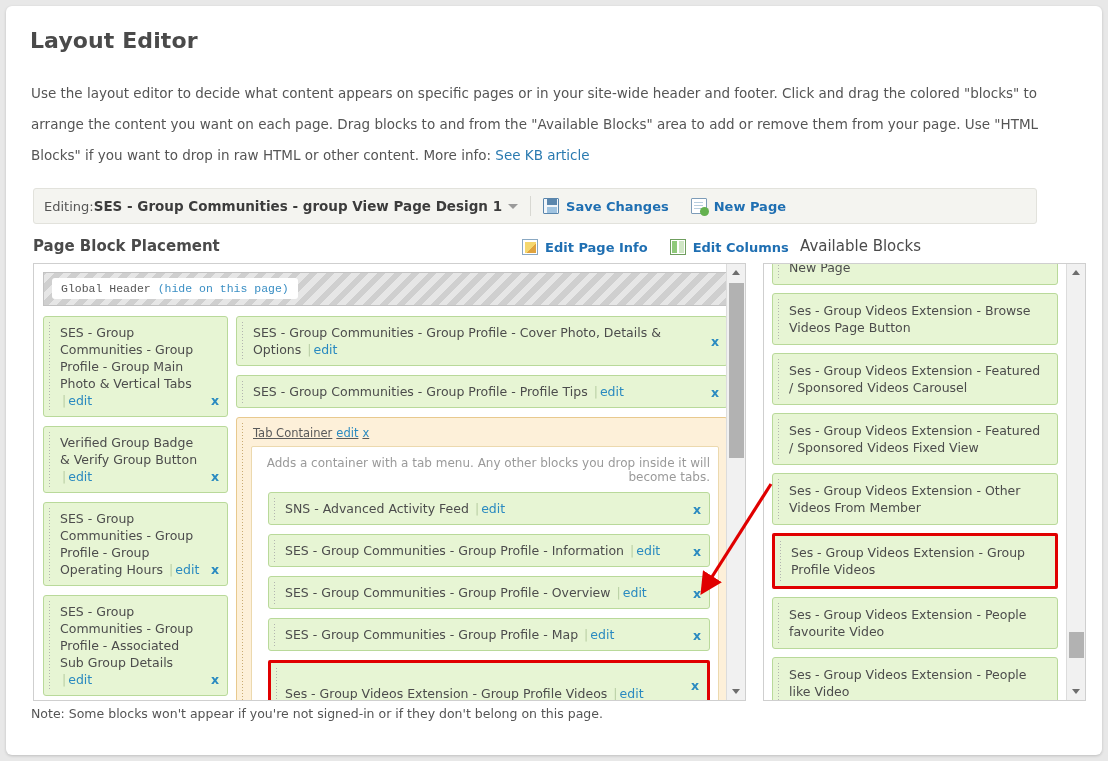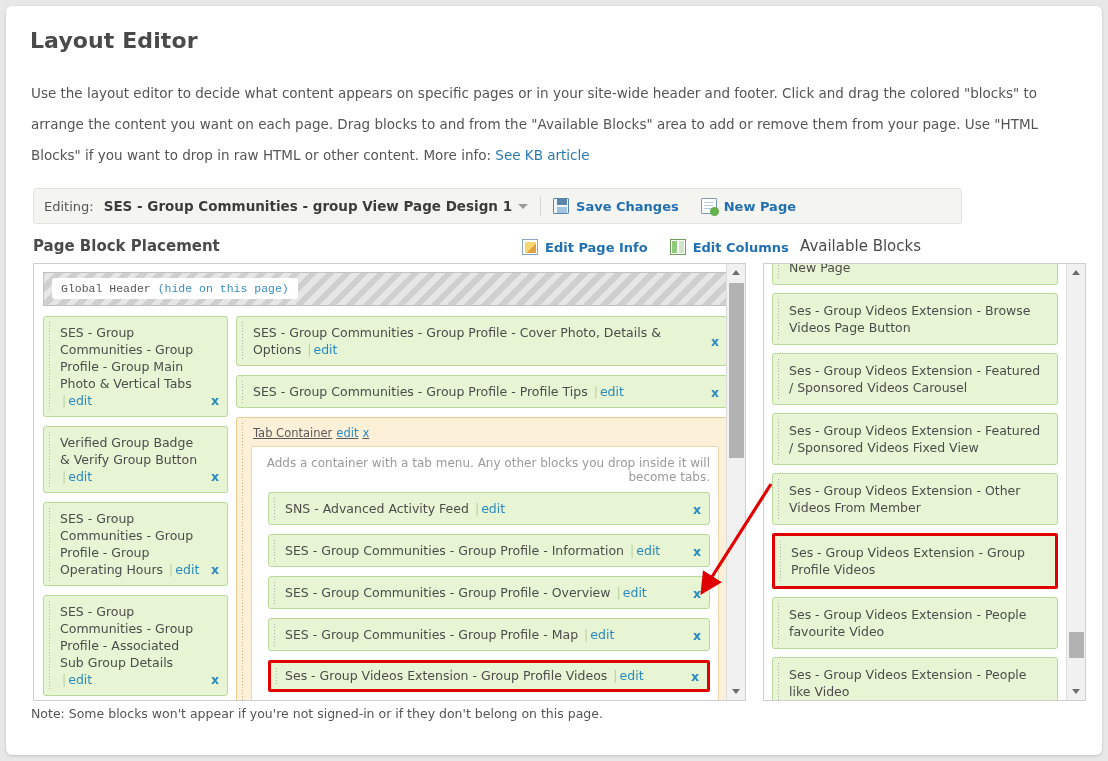--- a/index.html
+++ b/index.html
@@ -26,26 +26,26 @@
     letter-spacing:.1px;
   }
   #intro {
     position:absolute; left:25px; top:72px; width:1055px;
     font-size:13.5px; line-height:31px; color:#555;
   }
   #intro a { color:#2a7ab0; text-decoration:none; }
 
   
   #editbar {
-    position:absolute; left:27px; top:182px; width:929px; height:36px;
+    position:absolute; left:27px; top:182px; width:1004px; height:36px;
     background:#f4f4f0; border:1px solid #e2e2dc; border-radius:3px;
     display:flex; align-items:center; padding:0 10px;
   }
   #editbar .lbl { font-size:13px; color:#555; }
-  #editbar .val { font-size:13.5px; font-weight:bold; color:#3c3c3c; margin-left:10px; }
+  #editbar .val { font-size:13.5px; font-weight:bold; color:#3c3c3c; margin-left:0; }
   .caret-dn {
     display:inline-block; width:0;height:0;margin-left:6px;
     border-left:5px solid transparent;border-right:5px solid transparent;
     border-top:5px solid #9a9a9a; vertical-align:middle;
   }
   .vsep { width:1px; height:20px; background:#d8d8d2; margin:0 12px; }
   .tb-act { display:flex; align-items:center; margin-right:22px; cursor:pointer; }
   .tb-act span.t { color:#1f6fb2; font-weight:bold; font-size:13px; margin-left:7px; }
 
   
@@ -111,21 +111,21 @@
     background-image:radial-gradient(#a9a9a9 .8px, transparent .9px);
     background-size:3px 3px; opacity:.85;
   }
   .blk .ed { color:#2a8ac0; text-decoration:none; }
   .blk .pipe { color:#b9cfa4; padding:0 2px; }
   .blk .x {
     position:absolute; right:8px; bottom:7px;
     color:#2a8ac0; font-weight:bold; font-size:12.5px; cursor:pointer;
   }
   .blk.one .x { top:50%; transform:translateY(-50%); bottom:auto; }
-  .blk.hl { border:3px solid #e00000; border-radius:2px; padding:4px 22px 5px 14px; }
+  .blk.hl { border:3px solid #e00000; border-radius:2px; padding:22px 22px 5px 14px; }
 
   
   .tabcont {
     position:relative; background:#fdf0d9; border:1px solid #e8c98e;
     border-radius:3px; padding:6px 8px 8px 14px; margin-bottom:9px;
   }
   .tabcont:before {
     content:""; position:absolute; left:4px; top:4px; bottom:4px; width:4px;
     background-image:radial-gradient(#c9ab72 .8px, transparent .9px);
     background-size:3px 3px;

